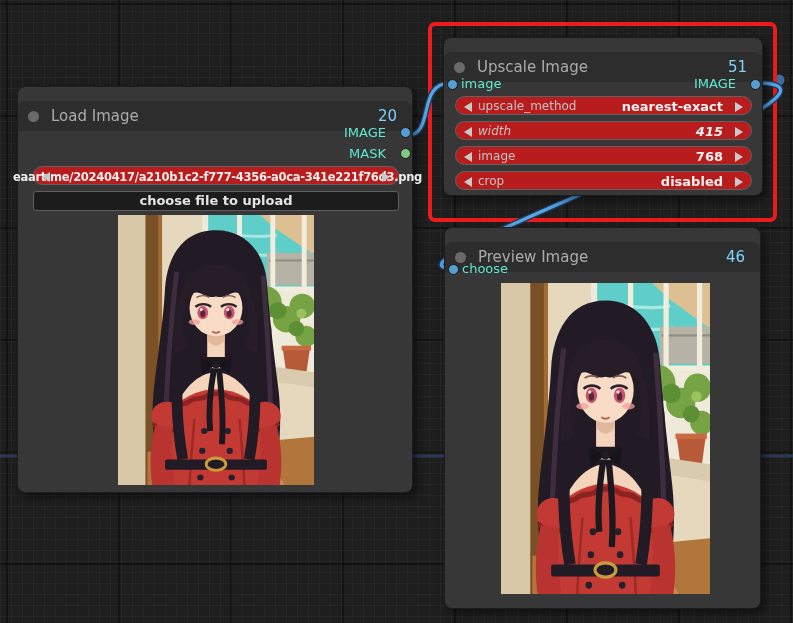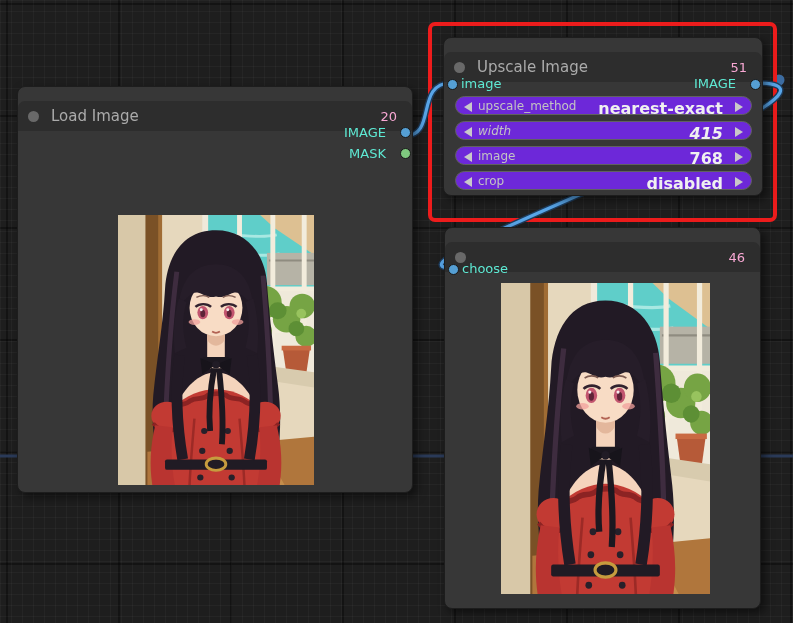--- a/index.html
+++ b/index.html
@@ -23,34 +23,34 @@
   .node{
     position:absolute;background:#373737;border:1px solid #1d1d1d;border-radius:8px;
     box-shadow:4px 4px 10px rgba(0,0,0,0.5);box-sizing:border-box;
   }
   .node-header{
     position:absolute;left:0;top:0;right:0;height:30px;background:#2d2d2d;
     border-radius:7px 7px 0 0;display:flex;align-items:center;margin-top:14px;
   }
   .collapse-dot{width:11px;height:11px;border-radius:50%;background:#696969;margin-left:10px;flex:0 0 auto;}
   .node-title{color:#ababab;font-size:15px;margin-left:12px;white-space:nowrap;}
-  .node-id{margin-left:auto;margin-right:15px;color:#f9a8d4;font-size:13px;}
+  .node-id{margin-left:auto;margin-right:15px;color:#7dd3fc;font-size:15px;}
   .slot-dot{position:absolute;width:11px;height:11px;border-radius:50%;border:1px solid #191919;box-sizing:border-box;}
   .slot-label{position:absolute;color:#5eead4;font-size:13px;line-height:15px;white-space:nowrap;}
   .slot-label.right{text-align:right;}
   .pill{
-    position:absolute;background:#6d28d9;border:1px solid #616161;border-radius:10px;
+    position:absolute;background:#b91c1c;border:1px solid #616161;border-radius:10px;
     height:19px;box-sizing:border-box;
   }
   .arrow-l,.arrow-r{position:absolute;width:0;height:0;top:4.5px;
     border-top:5px solid transparent;border-bottom:5px solid transparent;z-index:3;}
   .arrow-l{left:8px;border-right:8px solid #c9c9c9;}
   .arrow-r{right:8px;border-left:8px solid #c9c9c9;}
   .w-label{position:absolute;left:22px;top:2px;color:#c3c3c3;font-size:12px;white-space:nowrap;}
-  .w-value{position:absolute;right:28px;top:2px;color:#f0f0f0;font-size:16px;font-weight:bold;white-space:nowrap;}
+  .w-value{position:absolute;right:28px;top:2px;color:#f0f0f0;font-size:13px;font-weight:bold;white-space:nowrap;}
   .file-text{
     position:absolute;top:2.5px;color:#ececec;font-size:11.5px;font-weight:bold;
     letter-spacing:-0.3px;white-space:nowrap;z-index:1;
   }
   .upload-btn{
     position:absolute;background:#1c1c1c;border:1px solid #5d5d5d;border-radius:3px;
     color:#e4e4e4;font-size:13px;font-weight:bold;text-align:center;box-sizing:border-box;
   }
   .preview-img{position:absolute;overflow:hidden;background:#2a2a2a;}
   .preview-img svg{display:block;width:100%;height:100%;}
@@ -177,21 +177,27 @@
     <div class="node-header">
       <span class="collapse-dot"></span>
       <span class="node-title">Load Image</span>
       <span class="node-id">20</span>
     </div>
     <span class="slot-label right" style="right:26px;top:38px;">IMAGE</span>
     <span class="slot-dot" style="left:382px;top:39.5px;background:#559fd4;"></span>
     <span class="slot-label right" style="right:26px;top:59px;">MASK</span>
     <span class="slot-dot" style="left:382px;top:60.5px;background:#7fc97f;"></span>
 
-
+    <div class="pill" style="left:15px;top:79px;width:366px;">
+      <span class="file-text" style="left:-21px;">eaart.me/20240417/a210b1c2-f777-4356-a0ca-341e221f76d3.png</span>
+      <span class="arrow-l"></span>
+      <span class="arrow-r"></span>
+    </div>
+
+    <div class="upload-btn" style="left:15px;top:104px;width:366px;height:20px;line-height:18px;">choose file to upload</div>
 
     <div class="preview-img" style="left:100px;top:128px;width:196px;height:270px;">
       <svg viewBox="0 0 200 285" preserveAspectRatio="none">
           <use href="#girl-art"></use>
         </svg>
     </div>
   </div>
 
   <div class="node" style="left:443px;top:37px;width:320px;height:159px;">
     <div class="node-header">
@@ -226,20 +232,21 @@
       <span class="arrow-l"></span>
       <span class="w-label">crop</span>
       <span class="w-value">disabled</span>
       <span class="arrow-r"></span>
     </div>
   </div>
 
   <div class="node" style="left:444px;top:227px;width:317px;height:382px;">
     <div class="node-header">
       <span class="collapse-dot"></span>
+      <span class="node-title">Preview Image</span>
       <span class="node-id">46</span>
     </div>
     <span class="slot-dot" style="left:2.5px;top:35.5px;background:#559fd4;"></span>
     <span class="slot-label" style="left:17px;top:33px;">choose</span>
 
     <div class="preview-img" style="left:56px;top:55px;width:209px;height:311px;">
       <svg viewBox="0 0 200 285" preserveAspectRatio="none">
           <use href="#girl-art"></use>
         </svg>
     </div>

